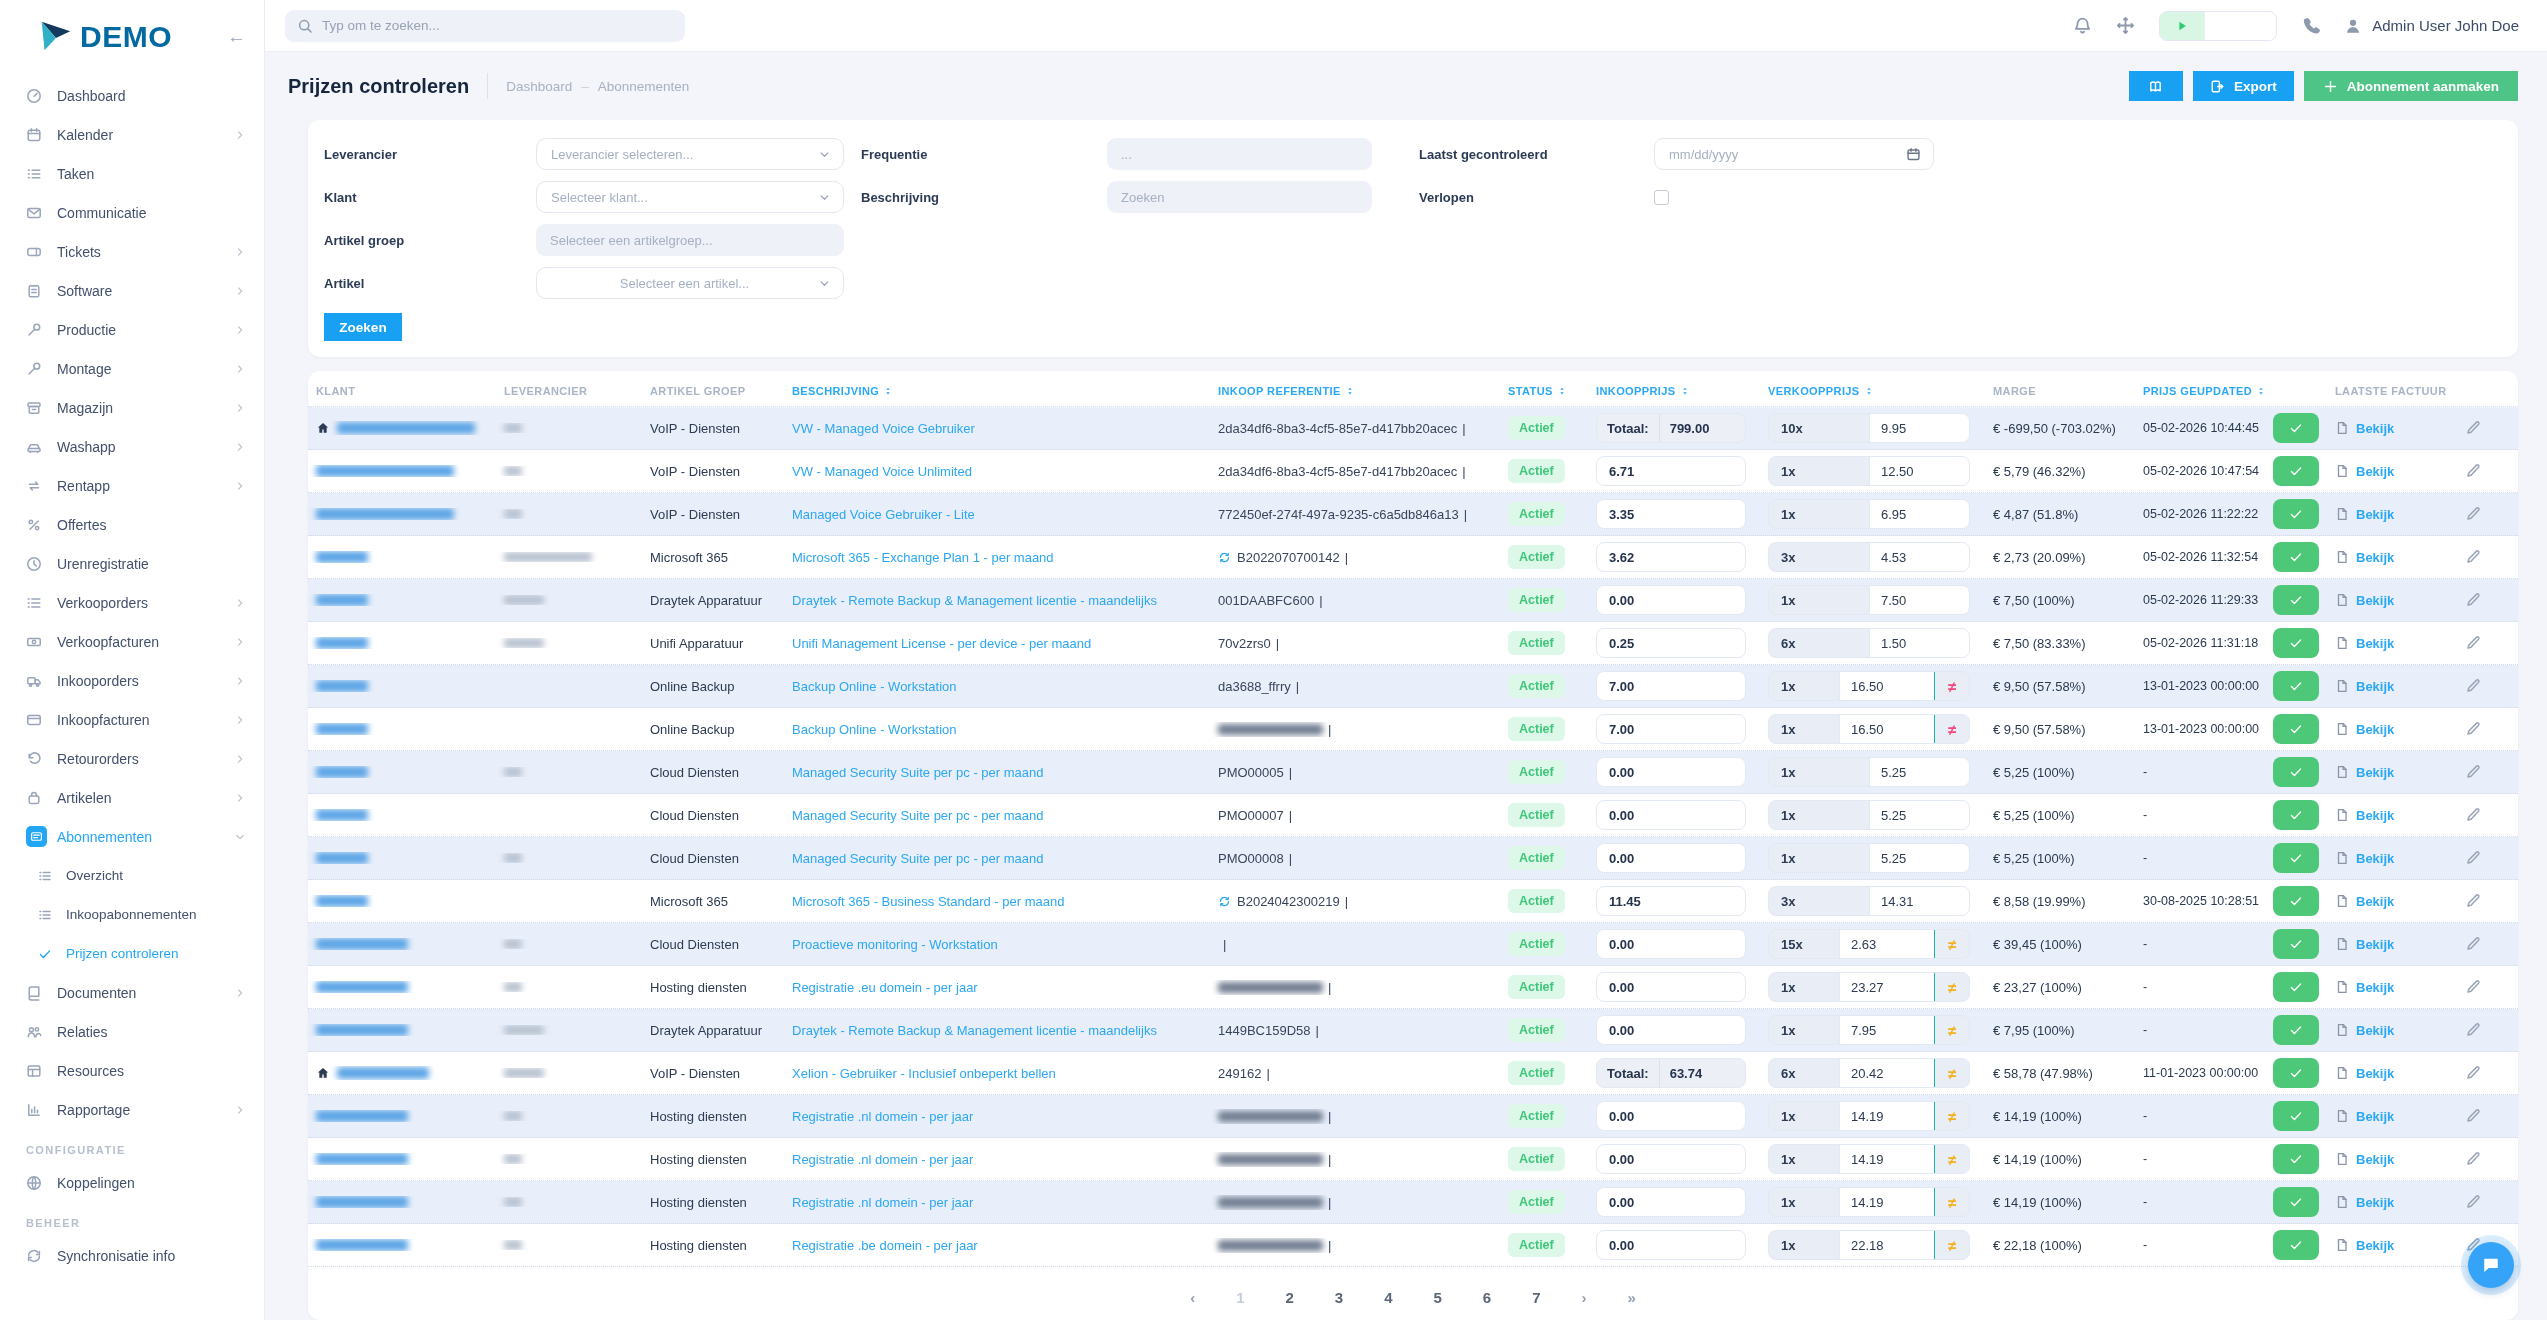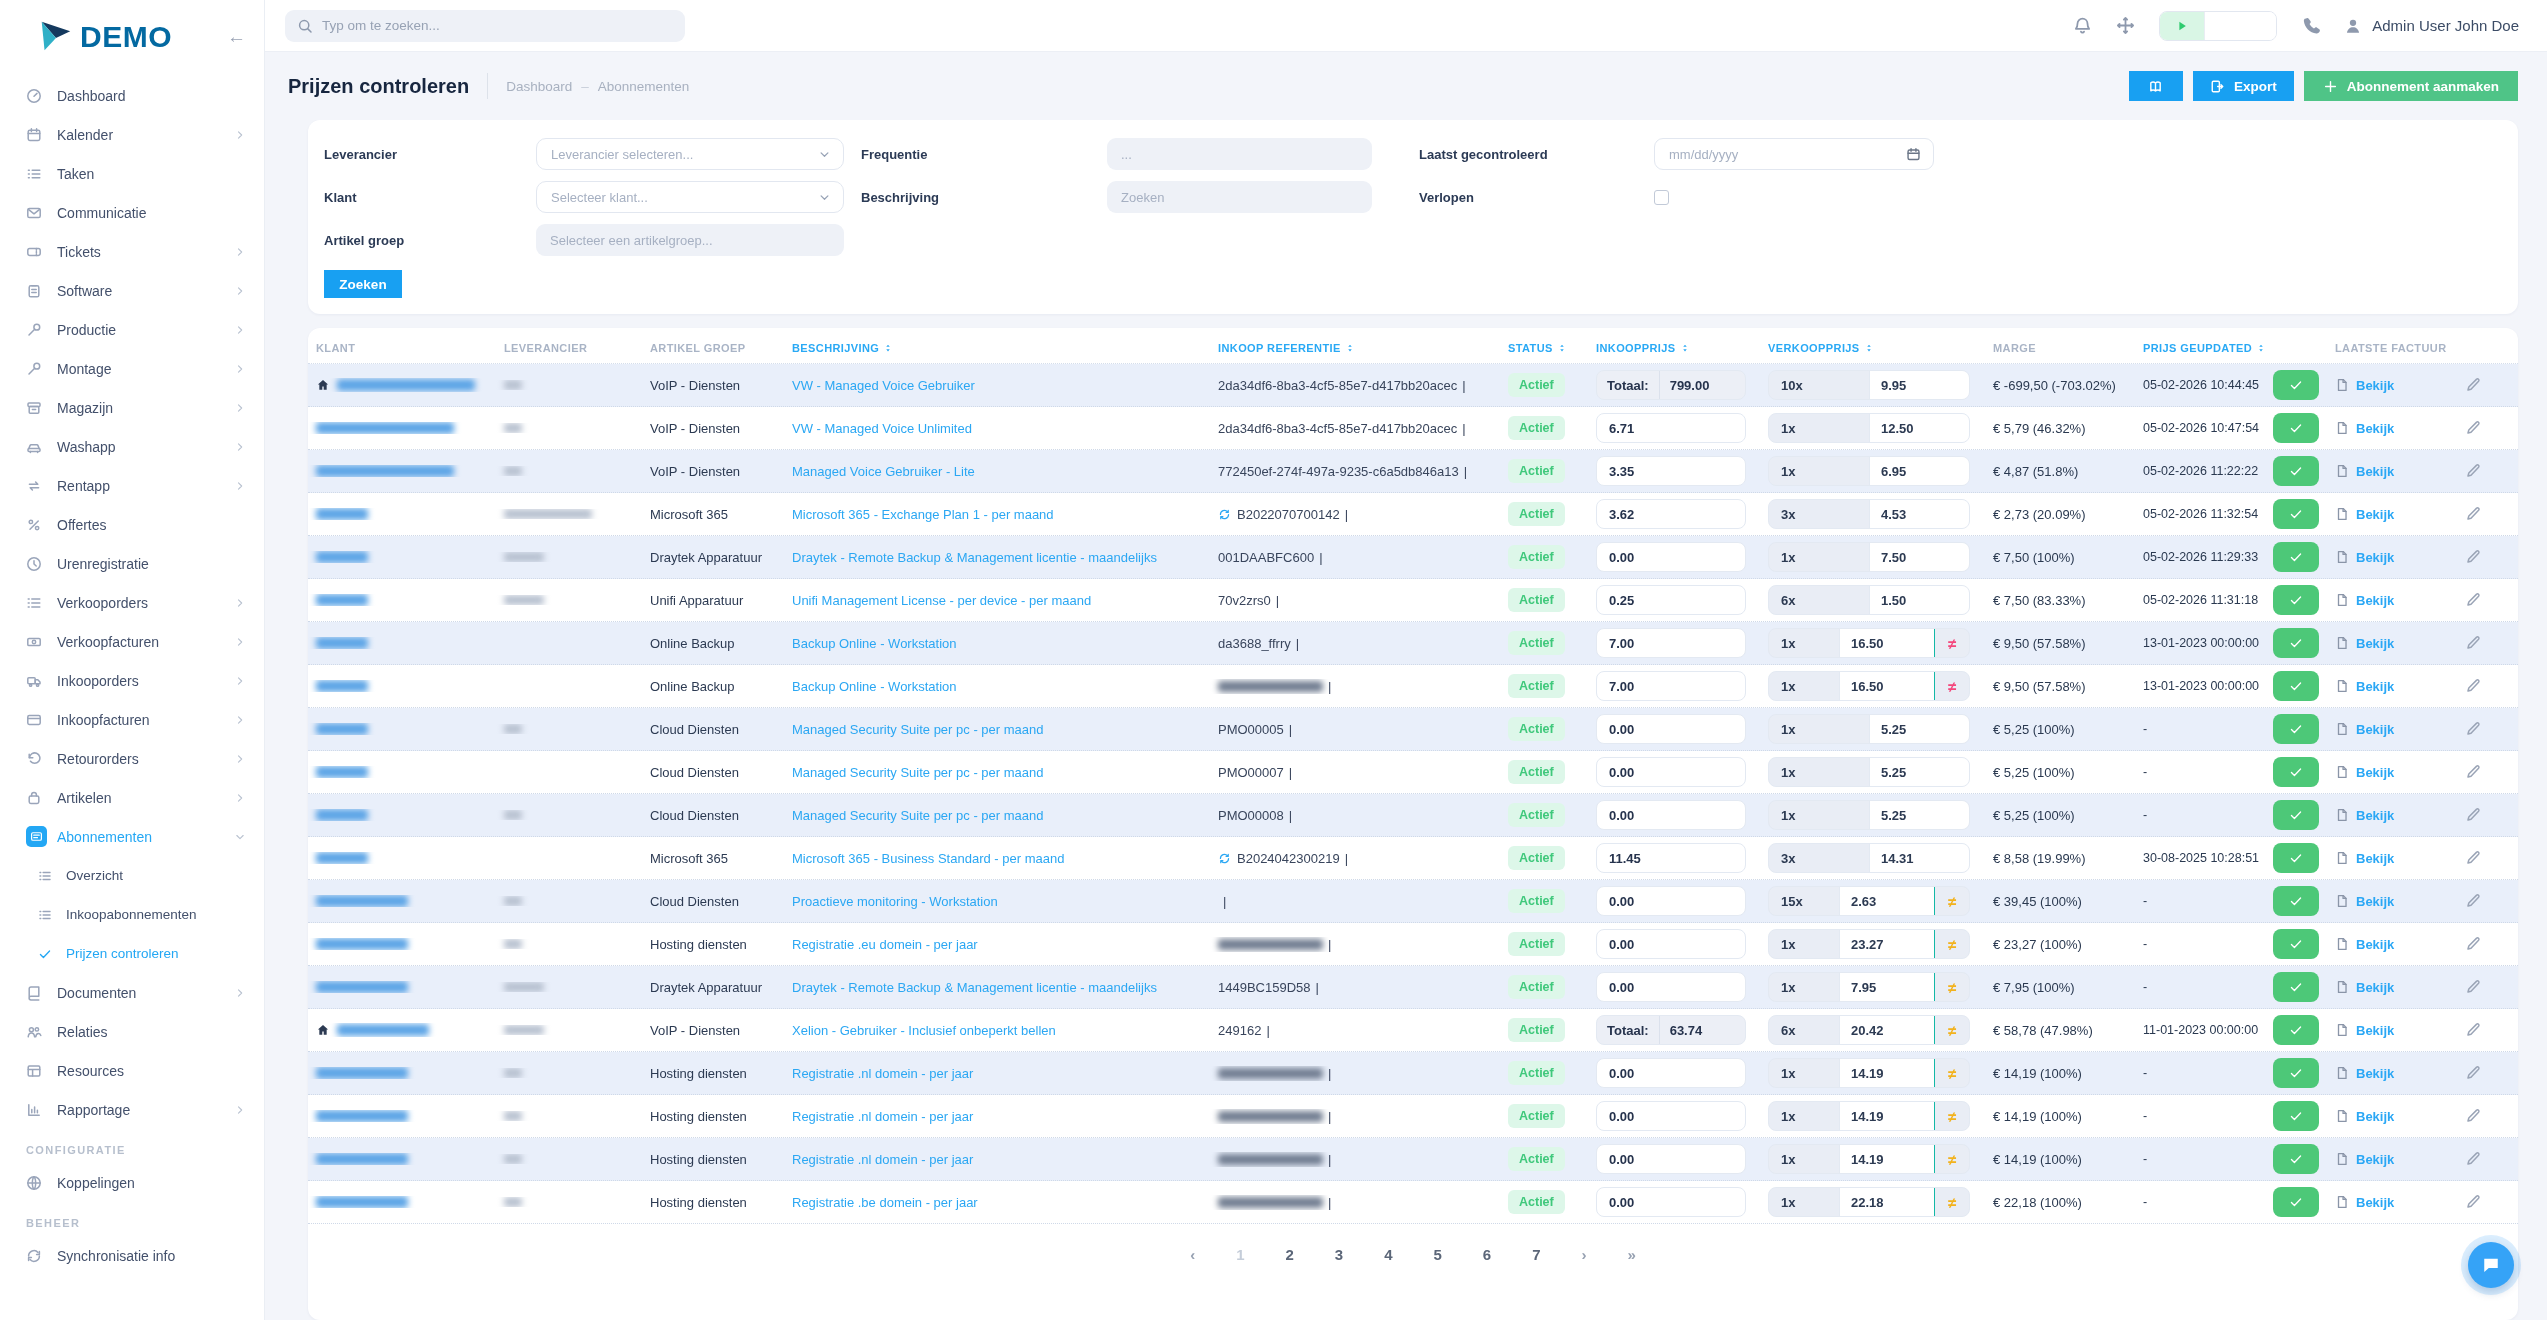--- a/index.html
+++ b/index.html
@@ -116,21 +116,21 @@
   .cell-input { width:150px; height:30px; border:1px solid #e3e9f2; border-radius:8px; background:#fff;
     padding:2px 12px; font-size:13px; font-weight:600; color:#26334d; display:flex; align-items:center; cursor:text;}
   .totaal { width:150px; height:30px; border:1px solid #e3e9f2; border-radius:8px; background:#eceff6;
     display:flex; align-items:center; font-size:13px; font-weight:600; color:#26334d; overflow:hidden;}
   .totaal .tl { padding:0 10px;}
   .totaal .tv { border-left:1px solid #dbe1ec; padding:0 10px; flex:1; height:100%; display:flex; align-items:center;}
   .vk { width:202px; height:30px; border:1px solid #e3e9f2; border-radius:8px; background:#e9edf5;
     display:flex; align-items:center; overflow:hidden;}
   .vk .mult { flex:1; padding-left:12px; font-weight:600; font-size:13px; color:#2c3a52;}
   .vk .vinput { width:100px; height:100%; background:#fff; border-left:1px solid #e3e9f2;
-    display:flex; align-items:center; padding-left:11px; font-weight:700; font-size:13px; cursor:text;}
+    display:flex; align-items:center; padding-left:11px; font-weight:400; font-size:13px; cursor:text;}
   .vk.has-diff .mult { flex:none; width:70px;}
   .vk.has-diff .vinput { width:96px; border-right:1px solid #14b8a6;}
   .vk .diff { flex:1; display:flex; align-items:center; justify-content:center; font-size:15px; font-weight:700;}
   .diff.pink { color:#f4477c;} .diff.amber { color:#f2b21d;}
   .marge-txt { color:#2a3950;}
   .upd-txt { font-size:12.5px; color:#2a3950;}
   .chk { width:46px; height:30px; border:none; border-radius:8px; background:#4dc878; color:#fff;
     display:flex; align-items:center; justify-content:center; cursor:pointer;}
   .chk svg { width:14px; height:14px;}
   .bek { display:flex; align-items:center; gap:7px; color:#2aa7f5; font-weight:600; font-size:13px; cursor:pointer;}
@@ -635,20 +635,31 @@
           <span class="f-label fl2">Beschrijving</span>
           <input class="f-field ff2 gray-input" placeholder="Zoeken" style="">
           <span class="f-label fl3">Verlopen</span>
           <span class="checkbox"></span>
         </div>
         <div class="f-row">
           <span class="f-label fl1">Artikel groep</span>
           <input class="f-field ff1 gray-input" placeholder="Selecteer een artikelgroep..." style="">
         </div>
         <div class="f-row">
+          <span class="f-label fl1">Artikel</span>
+          <div class="f-field ff1 sel" style="justify-content:space-between;">
+            <span style="flex:1;text-align:center;">Selecteer een artikel...</span>
+            <span class="chevd" id="chevd3">
+                <svg viewBox="0 0 16 16" fill="none" stroke="currentColor" stroke-width="1.5" stroke-linecap="round" stroke-linejoin="round">
+                  <path d="M3.8 6 8 10.2 12.2 6"></path>
+                </svg>
+              </span>
+          </div>
+        </div>
+        <div class="f-row">
           <button class="btn btn-blue btn-zoeken">Zoeken</button>
         </div>
       </div>
 
       <div class="table-card">
         <div class="thead tgrid" id="table-head">
             <div class="th">
               <span>KLANT</span>
             </div>
             <div class="th">

